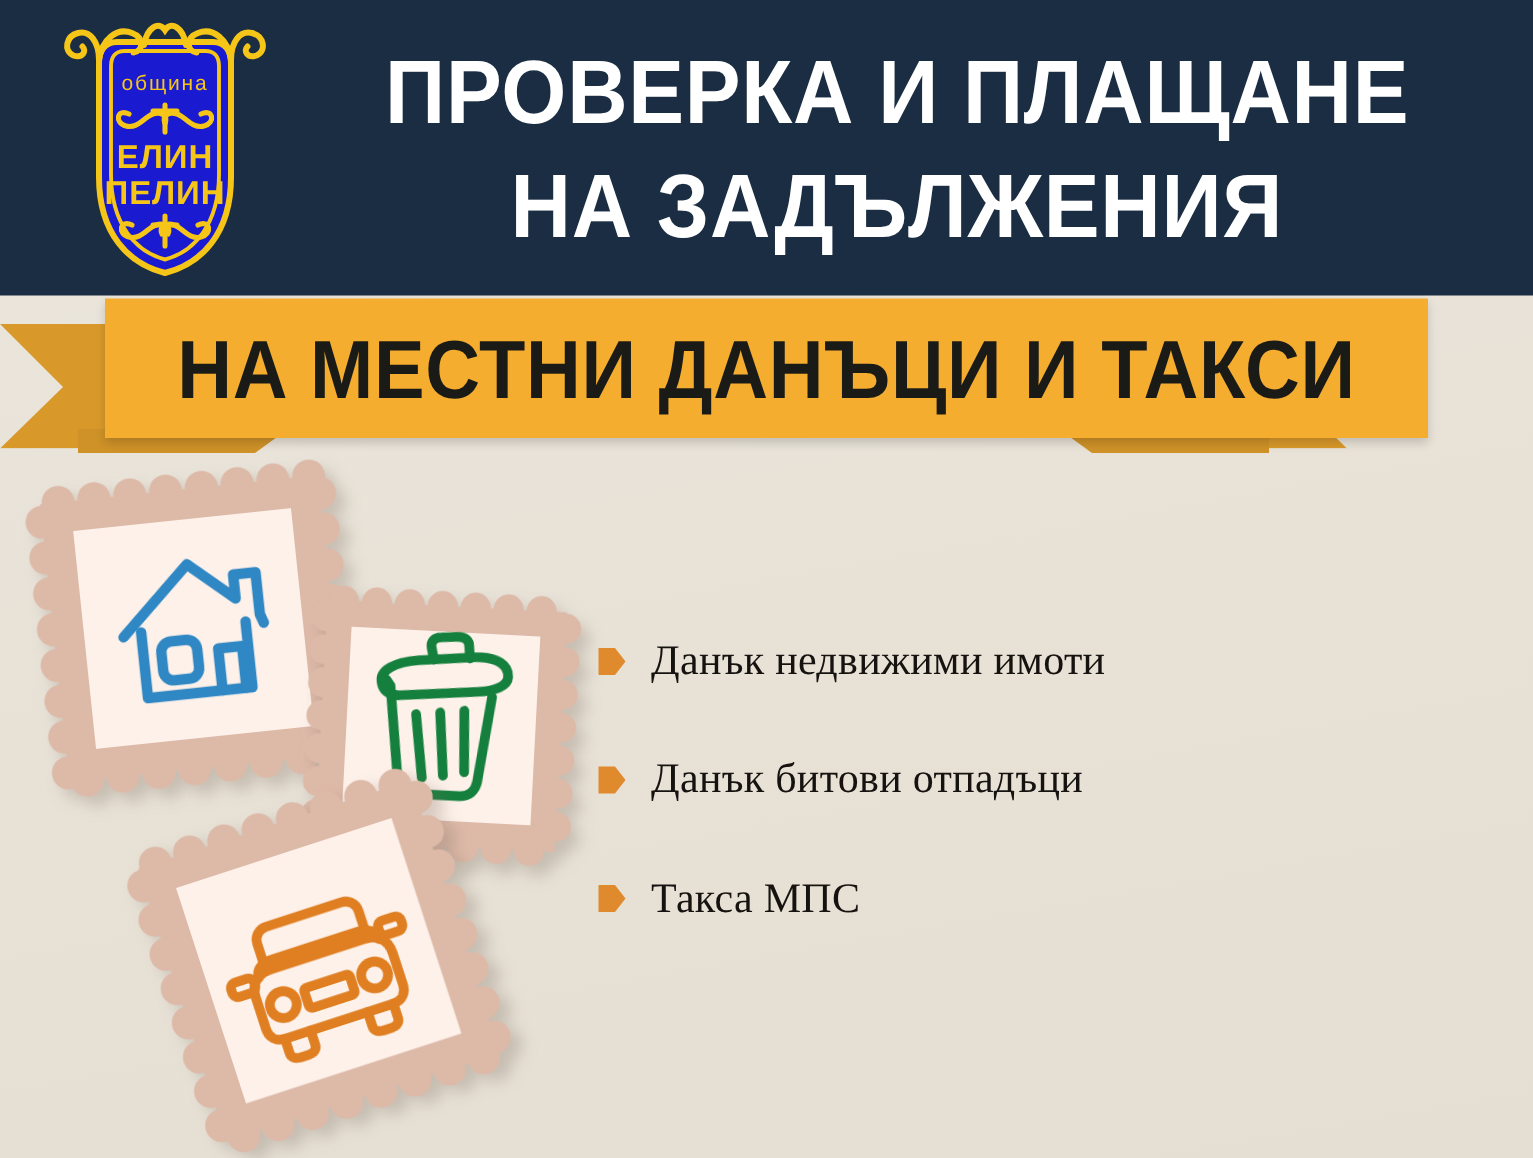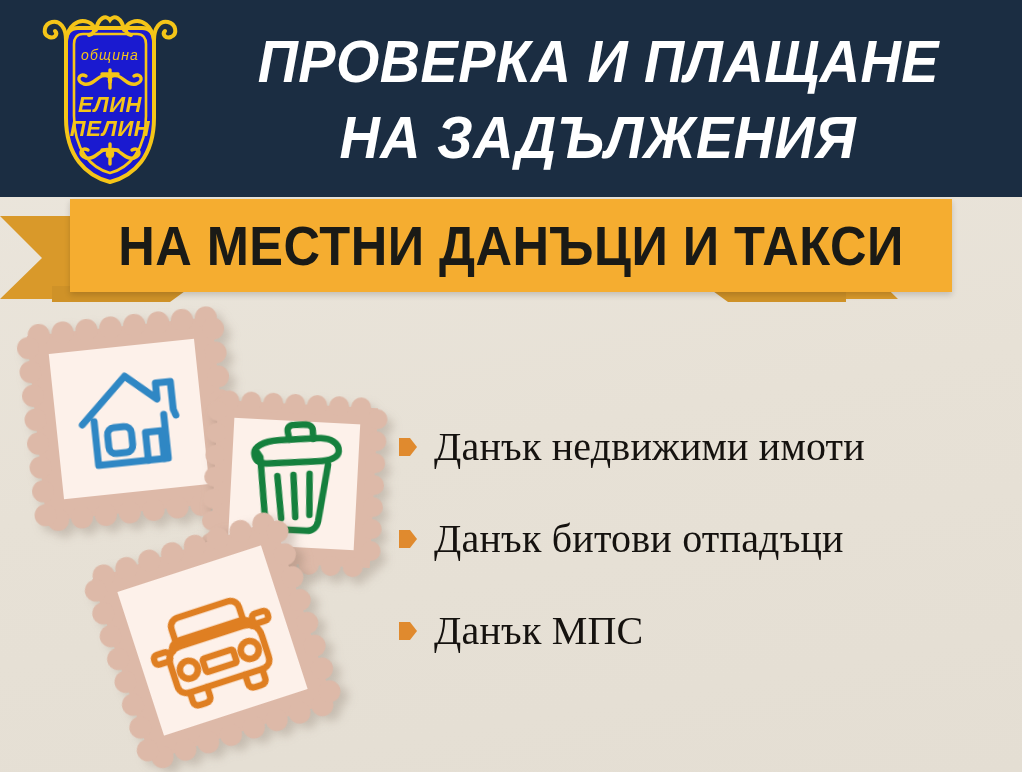--- a/index.html
+++ b/index.html
@@ -5,21 +5,21 @@
   html,body{margin:0;padding:0;}
   body{
     width:1022px;height:772px;overflow:hidden;position:relative;
     background:#e9e3d9;
     font-family:"Liberation Sans", sans-serif;
   }
   .stage{position:absolute;inset:0;width:1022px;height:772px;overflow:hidden;
          background:linear-gradient(170deg,#ece7de 0%,#e7e1d6 55%,#e4ded3 100%);}
 
   
-  .header{position:absolute;left:0;top:0;width:1022px;height:197px;background:#1b2d42;font-style:italic;}
+  .header{position:absolute;left:0;top:0;width:1022px;height:197px;background:#1b2d42;}
   .crest{position:absolute;left:36px;top:10px;width:148px;height:180px;}
   .crest svg{display:block;}
 
   .title{position:absolute;left:188px;top:18px;width:820px;height:165px;
          display:flex;flex-direction:column;align-items:center;justify-content:center;gap:11px;}
   .title-line{
     color:#ffffff;font-family:"Liberation Sans", sans-serif;font-weight:700;
     font-size:60px;line-height:1.08;letter-spacing:0.5px;
     transform:scaleX(.93);transform-origin:center;white-space:nowrap;text-align:center;
   }
@@ -48,21 +48,21 @@
   .card-house{left:24px;top:314px;width:210px;height:210px;transform:rotate(-6deg);}
   .card-trash{left:203px;top:393px;width:182px;height:182px;transform:rotate(3deg);}
   .card-car{left:105px;top:533px;width:215px;height:215px;transform:rotate(-18deg);}
 
   
   .list{position:absolute;left:398px;top:426px;width:610px;}
   .row{display:flex;align-items:center;margin-bottom:50px;}
   .row:last-child{margin-bottom:0;}
   .bullet{width:20px;height:24px;margin-right:16px;flex:0 0 auto;}
   .row-label{
-    font-family:"Liberation Serif", serif;font-size:40px;color:#15120f;
+    font-family:"Liberation Serif", serif;font-size:28px;color:#15120f;
     line-height:1.05;white-space:nowrap;letter-spacing:.2px;
   }
 </style>
 </head>
 <body>
 
 <div class="stage">
 
   <div class="header">
 
@@ -281,18 +281,18 @@
       <svg class="bullet" viewBox="0 0 20 24">
         <path d="M1 3 L12 3 L19 12 L12 21 L1 21 Z" fill="#e08a2e"></path>
       </svg>
       <div class="row-label">Данък битови отпадъци</div>
     </div>
 
     <div class="row">
       <svg class="bullet" viewBox="0 0 20 24">
         <path d="M1 3 L12 3 L19 12 L12 21 L1 21 Z" fill="#e08a2e"></path>
       </svg>
-      <div class="row-label">Данък МПС</div>
+      <div class="row-label">Такса МПС</div>
     </div>
 
   </div>
 
 </div>
 
 </body></html>

